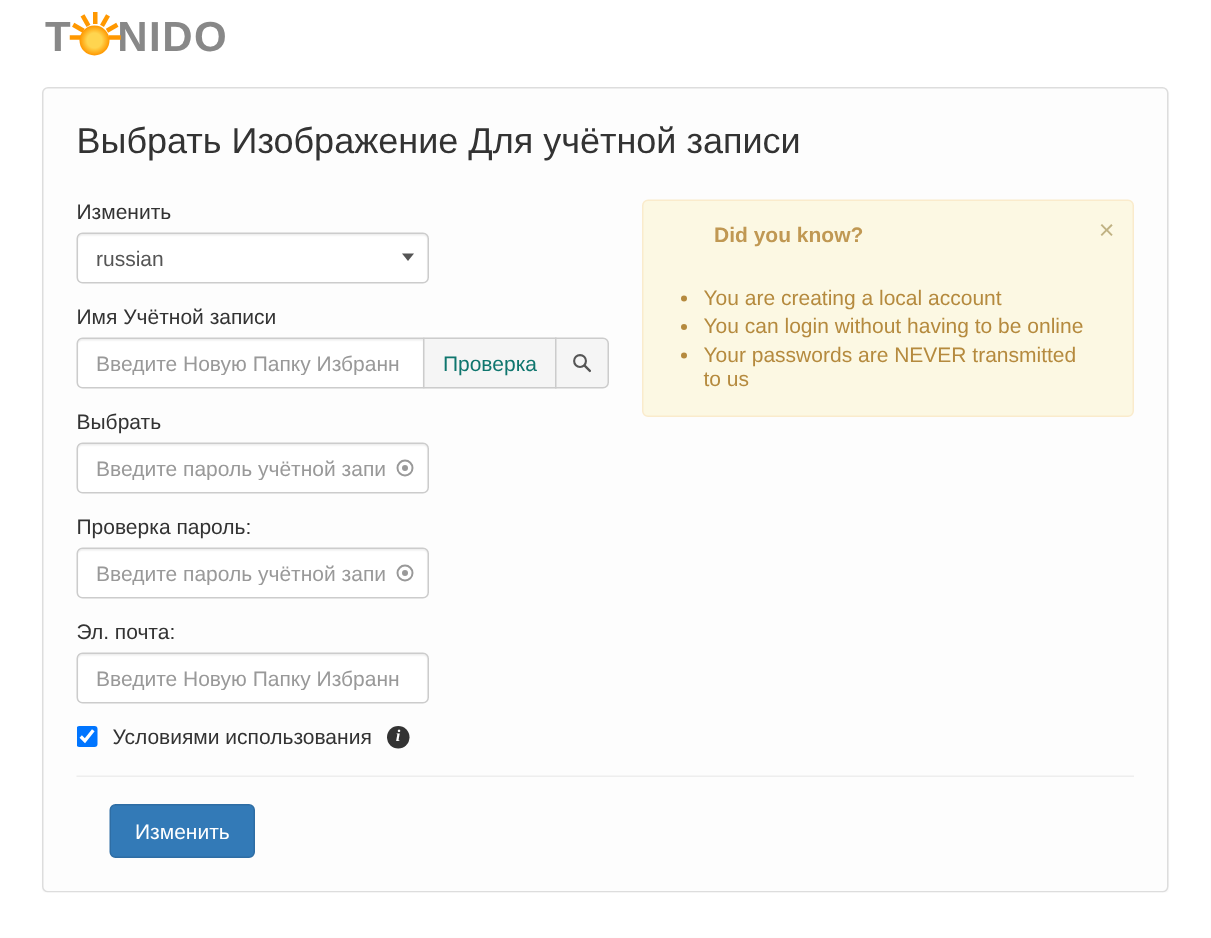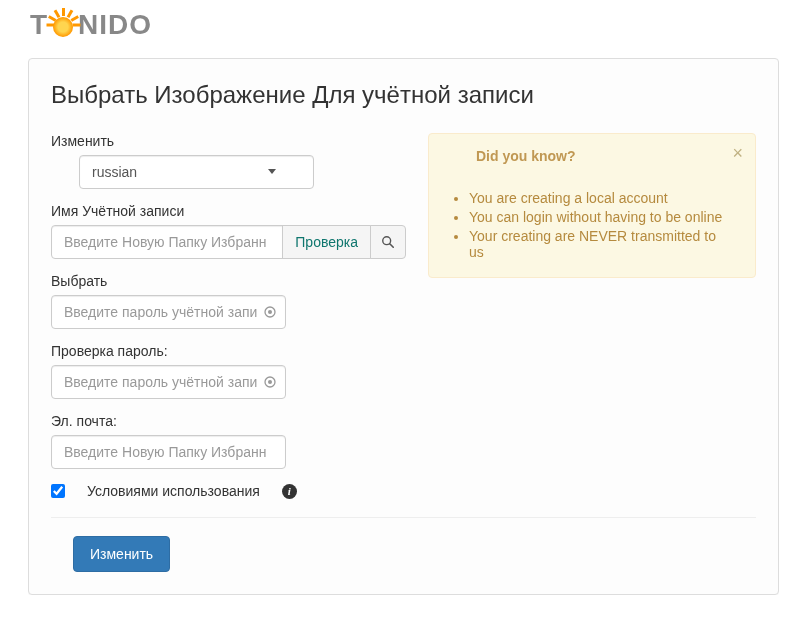--- a/index.html
+++ b/index.html
@@ -89,21 +89,20 @@
       background-color: #fff;
       border: 1px solid #ccc;
       border-radius: 4px;
       box-shadow: inset 0 1px 1px rgba(0,0,0,.075);
     }
     .form-select {
       appearance: none;
       background-image: none;
       padding-right: 24px;
       position: relative;
-      margin-left: 28px;
     }
     .select-wrap {
       position: relative;
       width: 235px;
     }
     .select-caret {
       position: absolute;
       right: 10px;
       top: 14px;
       width: 0; height: 0;
@@ -210,21 +209,21 @@
       color: #c0b283;
       font-size: 18px;
       cursor: pointer;
       background: none;
       border: none;
       line-height: 1;
     }
     .checkbox-row {
       display: flex;
       align-items: center;
-      gap: 22px;
+      gap: 10px;
       margin-bottom: 18px;
     }
     .checkbox-row input[type=checkbox] {
       width: 14px; height: 14px;
     }
     .info-circle {
       display: inline-flex;
       width: 15px; height: 15px;
       border-radius: 50%;
       background: #333;
@@ -343,21 +342,21 @@
 
     <div class="info-col">
       <div class="alert">
         <button class="alert-close">
           <span>×</span>
         </button>
         <div class="alert-title">Did you know?</div>
         <ul>
           <li>You are creating a local account</li>
           <li>You can login without having to be online</li>
-          <li>Your creating are NEVER transmitted to us</li>
+          <li>Your passwords are NEVER transmitted to us</li>
         </ul>
       </div>
     </div>
   </div>
 
   <div class="checkbox-row">
     <input type="checkbox" checked="" style="">
     <span>Условиями использования</span>
     <span class="info-circle">i</span>
   </div>

